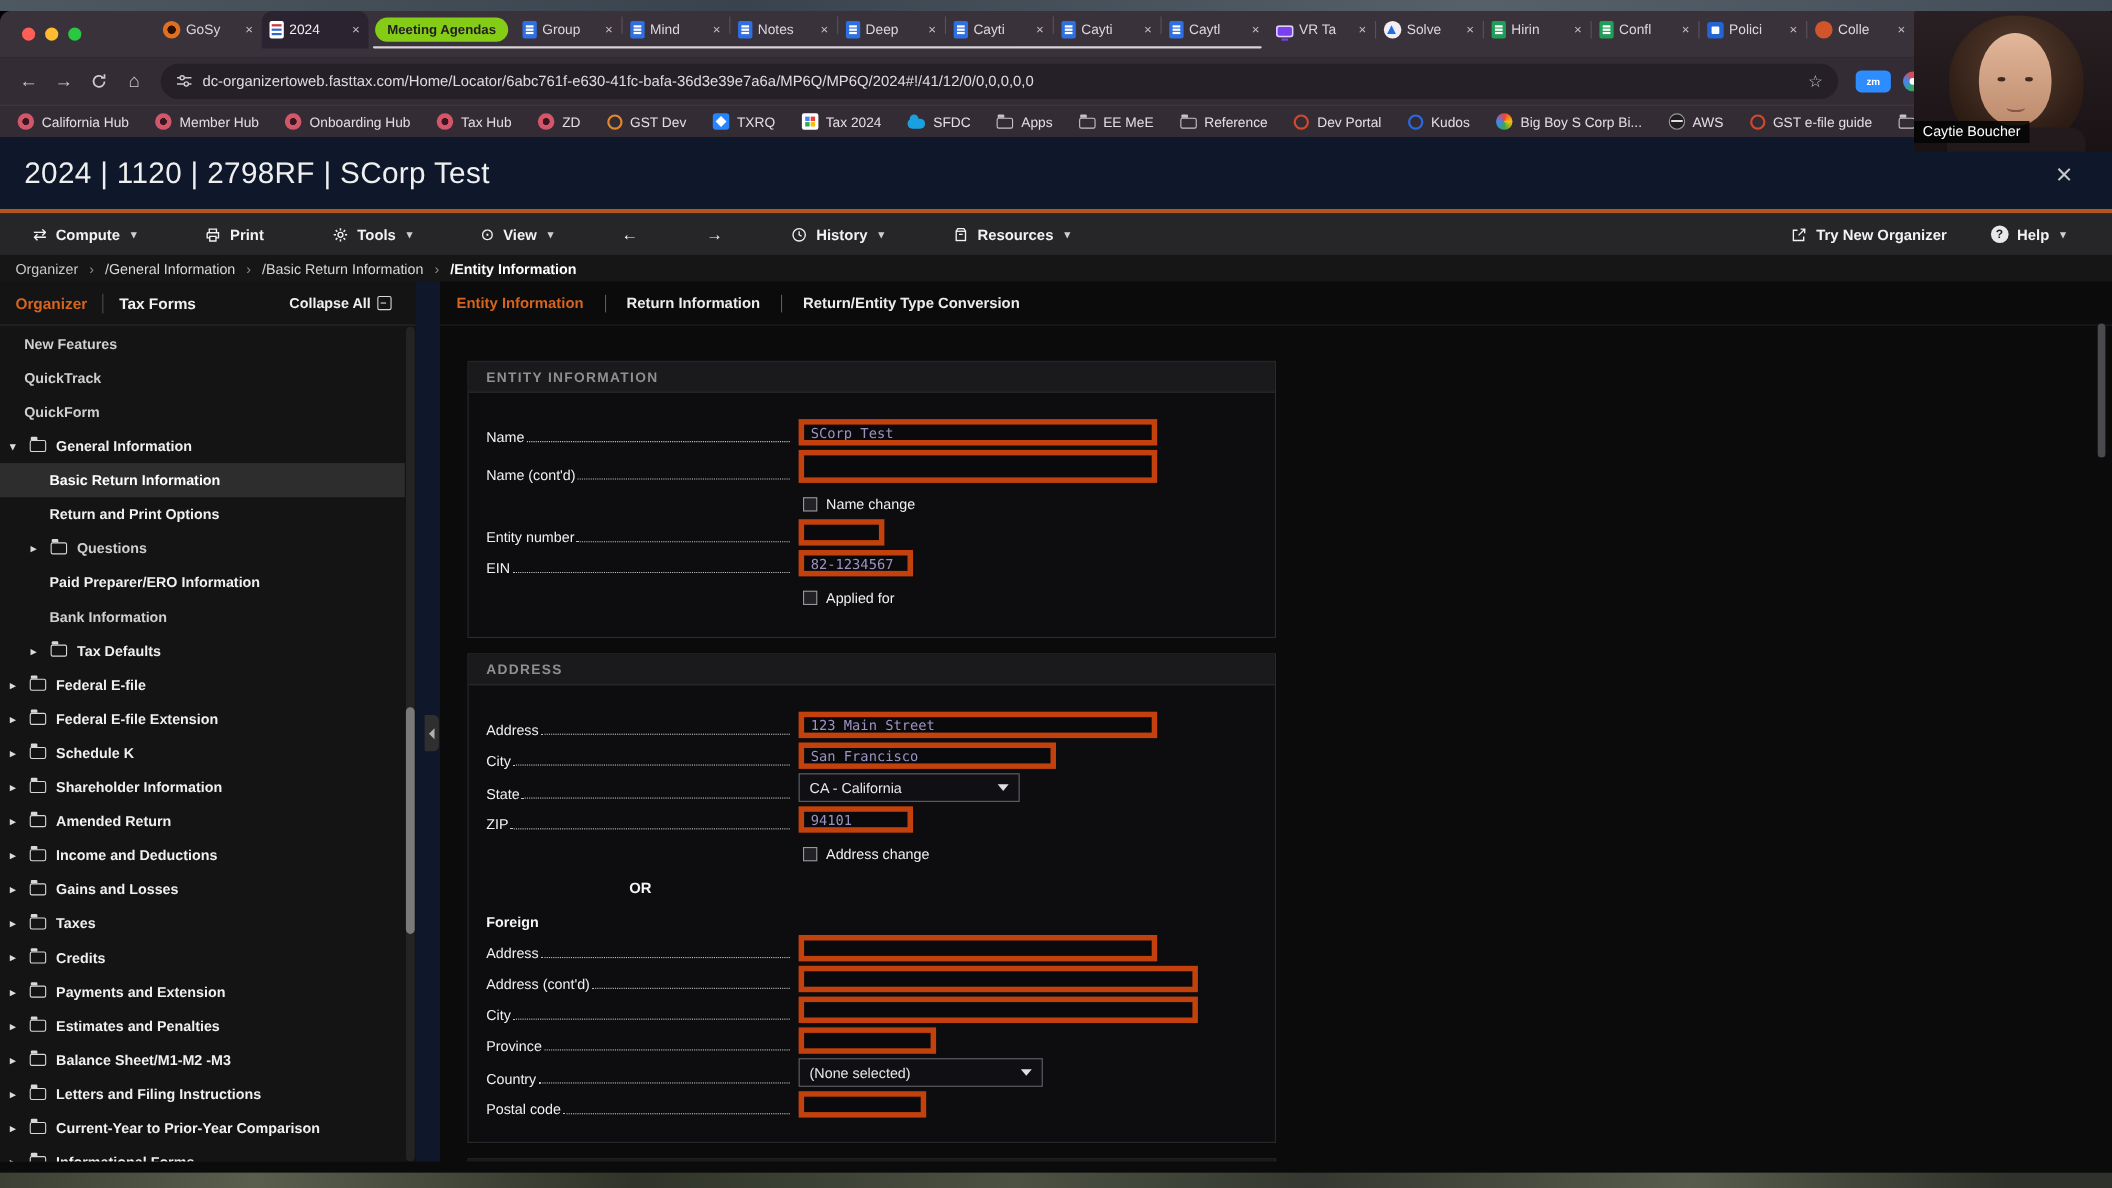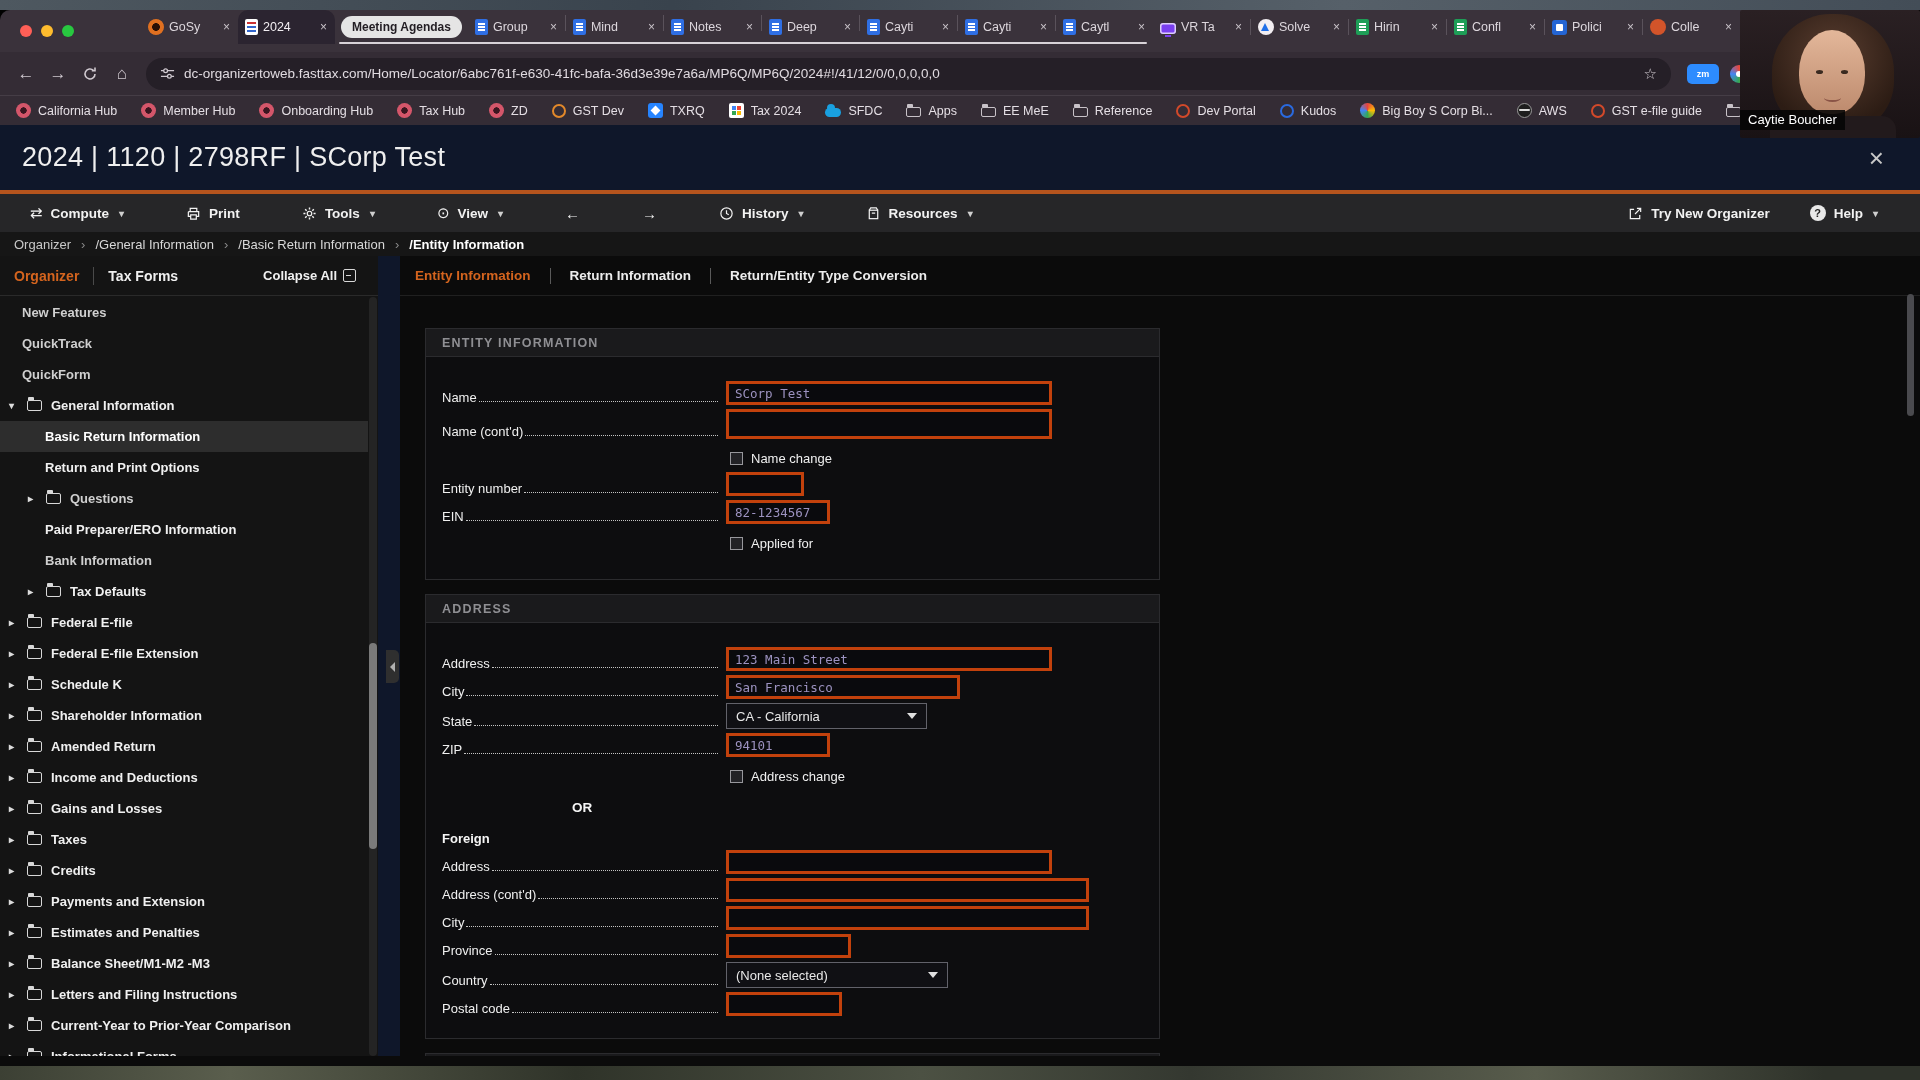--- a/index.html
+++ b/index.html
@@ -21,21 +21,21 @@
   #tabs { display:flex; align-items:flex-end; margin-left:98px; height:34px; }
   .tab { width:97px; height:34px; display:flex; align-items:center; gap:5px; padding:0 7px;
     color:#ddd7dd; font-size:12.5px; flex:none; }
   .tab .tlbl { flex:1; overflow:hidden; white-space:nowrap; }
   .tab .tx { font-size:12px; color:#c9c3c9; padding:0 1px; }
   .tab.active { background:#2b2430; border-radius:10px 10px 0 0; color:#f2eef2; }
   .tdiv { width:1px; height:16px; background:#5a525b; margin-bottom:9px; flex:none; }
   .tabgroup { display:flex; align-items:center; height:34px; position:relative; }
   .tabgroup::after { content:""; position:absolute; left:4px; right:6px; bottom:0; height:2px;
     background:#d8d3d8; border-radius:2px; }
-  .gpill { height:22px; background:#e5e5e5; color:#221d23; font-weight:bold; font-size:12px;
+  .gpill { height:22px; background:#84cc16; color:#221d23; font-weight:bold; font-size:12px;
     border-radius:11px; padding:0 11px; display:flex; align-items:center; margin:0 6px; flex:none; }
 
   
   .fav { width:16px; height:16px; flex:none; position:relative; }
   .fv-gosy { border-radius:50%; background:radial-gradient(circle,#2a1005 32%,#e07020 36% 72%,#8a3a10 74%); }
   .fv-doc { width:13px; height:16px; background:#fff; border-radius:2px; }
   .fv-doc::after { content:""; position:absolute; left:2px; top:3px; width:9px; height:2px;
     background:#c33; box-shadow:0 4px 0 #36c,0 8px 0 #36c; }
   .fv-docs { width:13px; height:16px; background:#2f6fe4; border-radius:2px; }
   .fv-docs::after { content:""; position:absolute; left:3px; top:4px; width:7px; height:1.5px;
@@ -168,21 +168,21 @@
   .bt-div { width:1px; height:16px; background:#5a5a5a; margin:0 19px; }
   #panels { margin-top:32px; }
   .panel { margin-left:25px; width:735px; border:1px solid #2b2b2e; background:#0d0d0f; margin-bottom:14px; }
   .panel-h { height:28px; background:#1a1a1c; border-bottom:1px solid #2b2b2e; display:flex;
     align-items:center; padding:0 16px; color:#8f8f93; font-weight:bold; font-size:12.5px; letter-spacing:1.2px; }
   .panel-b { padding:20px 16px 22px; }
   .frow { display:flex; align-items:flex-end; margin-top:4px; }
   .lblwrap { width:284px; display:flex; align-items:baseline; padding-right:6px; flex:none; }
   .flbl { color:#f0f0f0; font-size:13px; white-space:nowrap; }
   .dots { flex:1; border-bottom:1.5px dotted #c4c4c4; margin:0 2px 3px 2px; height:1px; }
-  .fin { height:24px; border:3px solid #c2410c; background:#0a0a0d; color:#9c92c0;
+  .fin { height:24px; border:5px solid #c2410c; background:#0a0a0d; color:#9c92c0;
     font-family:"DejaVu Sans Mono", monospace; font-size:12.5px; padding:0 6px; }
   .fin.tall { height:30px; }
   .w-lg{width:326px}.w-xl{width:363px}.w-md{width:234px}.w-sm{width:104px}.w-xs{width:78px}
   .w-pr{width:125px}.w-pc{width:116px}
   .sel { height:26px; border:1px solid #62626a; background:#101014; display:flex; align-items:center;
     justify-content:space-between; padding:0 9px; color:#e8e8e8; font-size:13px; }
   .sel .tri { width:0; height:0; border-left:5.5px solid transparent; border-right:5.5px solid transparent;
     border-top:6.5px solid #e0e0e0; margin-left:10px; }
   .w-st{width:201px}.w-ct{width:222px}
   .crow { display:flex; align-items:center; gap:8px; margin:12px 0 6px 288px; }

